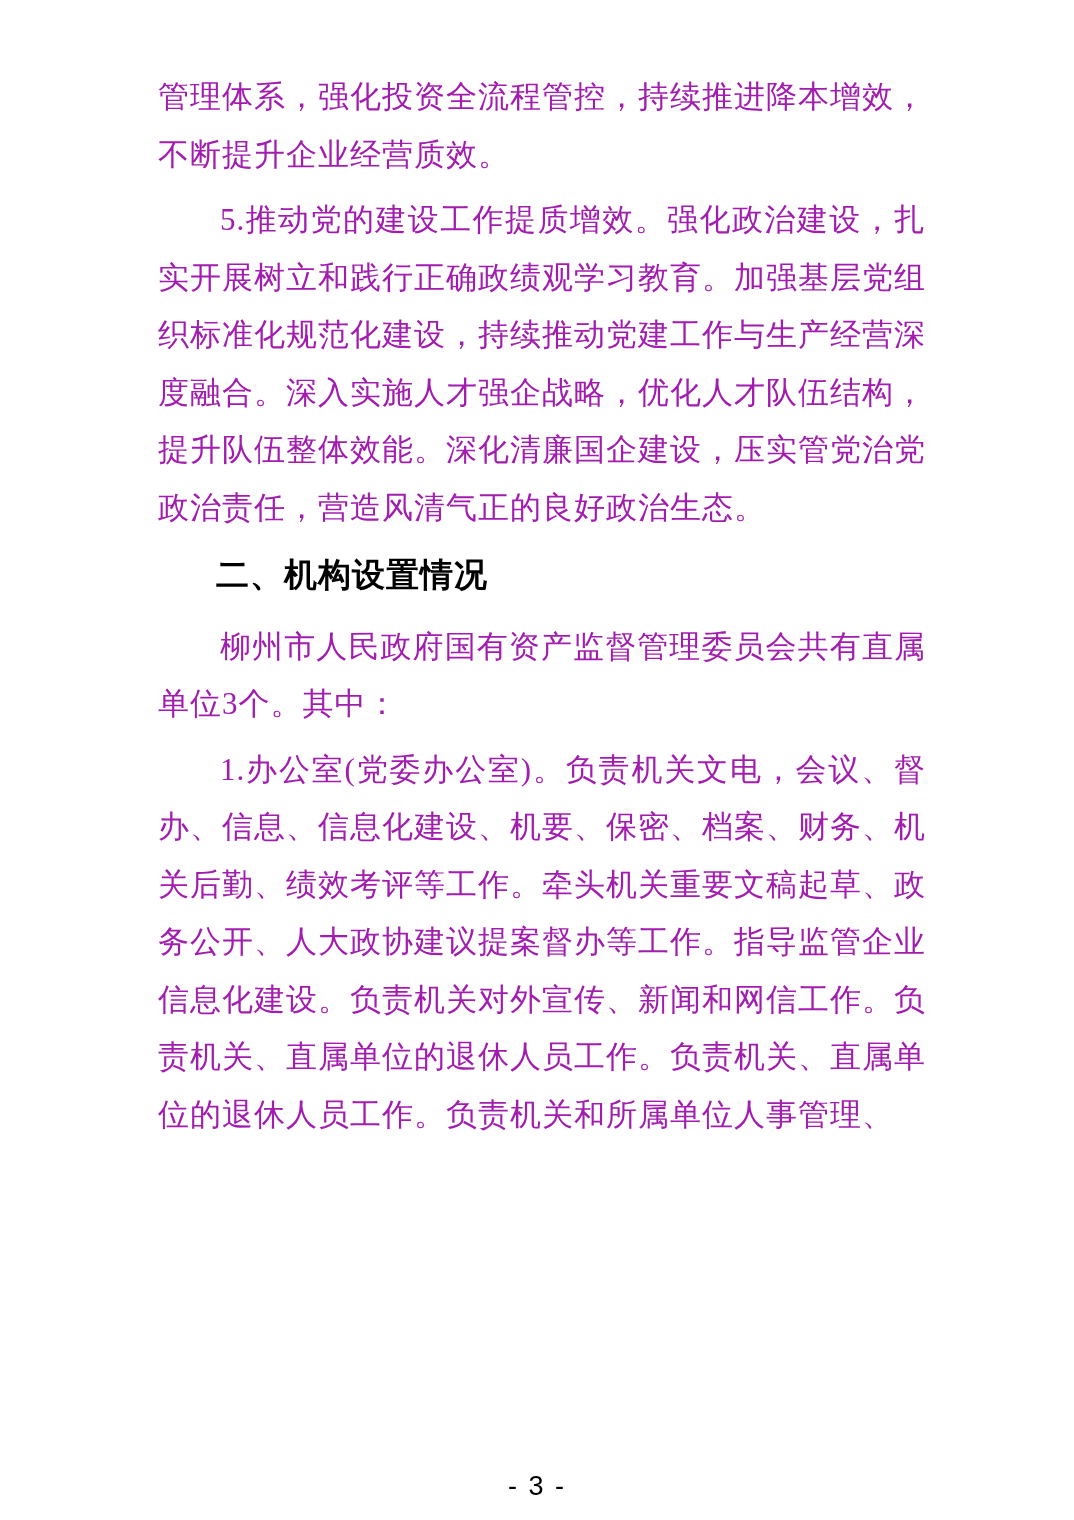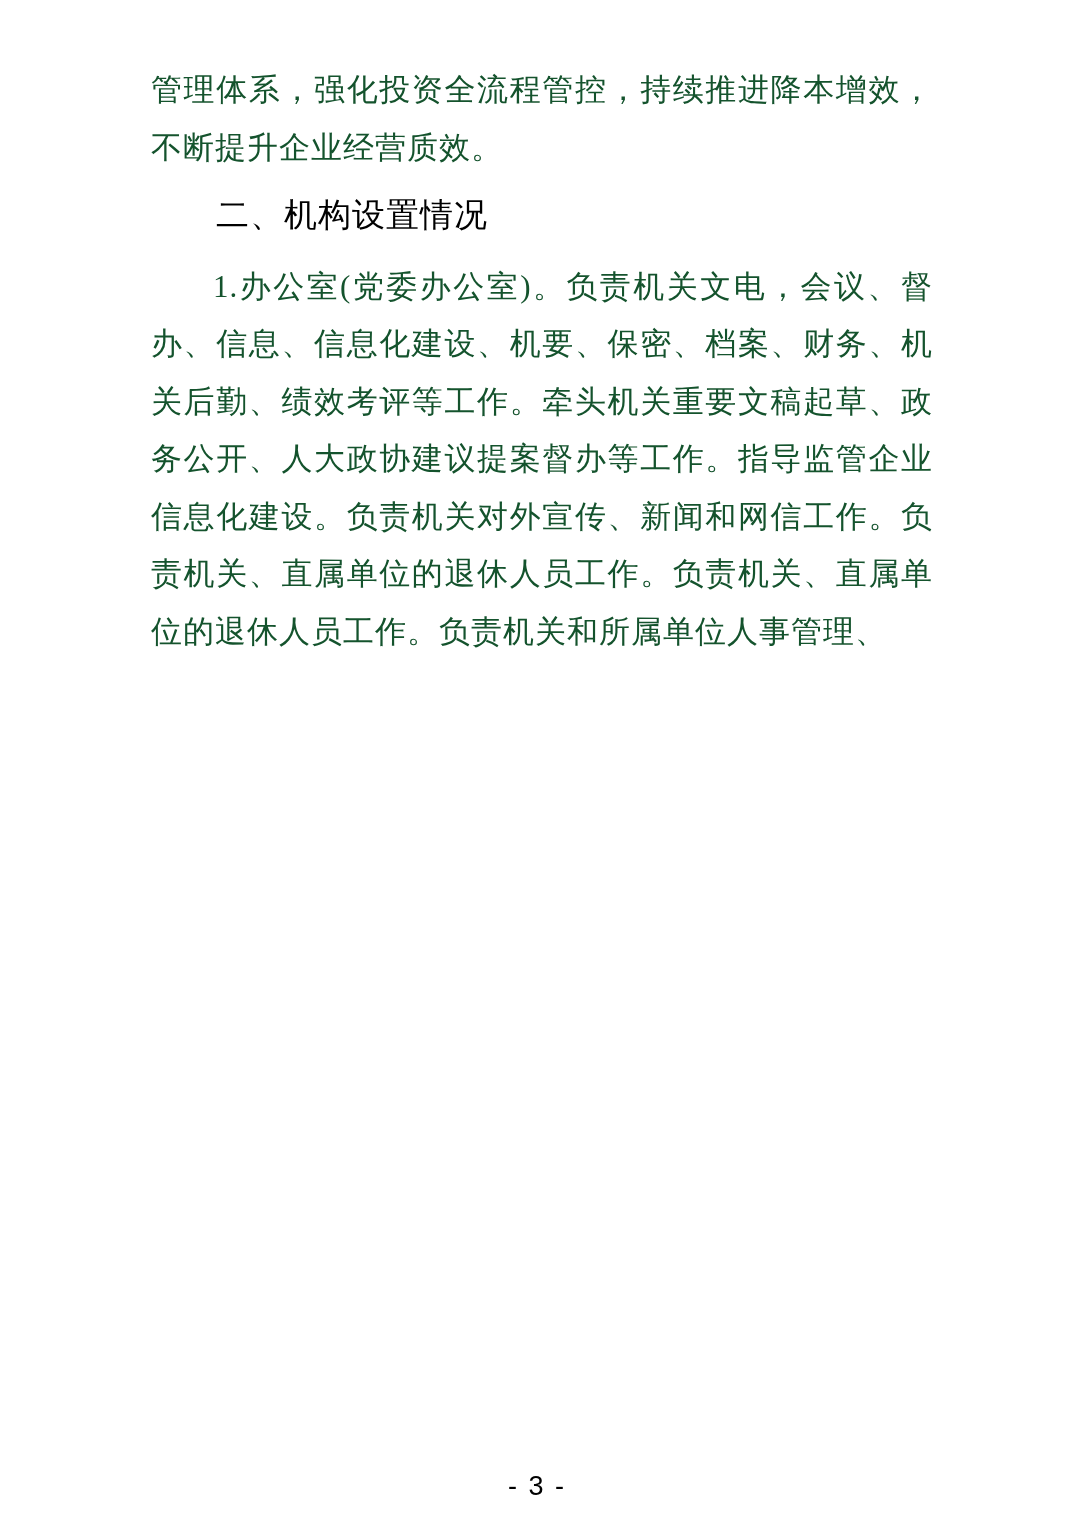--- a/index.html
+++ b/index.html
@@ -17,36 +17,36 @@
     overflow: hidden;
     box-sizing: border-box;
   }
   .content {
     position: absolute;
     left: 150px;
     top: 60px;
     width: 784px;
   }
   .para {
-    margin: 1px;
+    margin: 8px;
     font-size: 31px;
     line-height: 57.5px;
     letter-spacing: 1px;
     text-align: justify;
     text-justify: inter-ideograph;
     text-indent: 2em;
-    color: #14532d;
+    color: #a21caf;
   }
   .para.no-indent {
     text-indent: 0;
   }
   .heading {
     margin: 10px 0 14px 0;
     font-family: "Liberation Sans", sans-serif;
-    font-weight: normal;
+    font-weight: bold;
     font-size: 33px;
     line-height: 57.5px;
     letter-spacing: 1px;
     text-indent: 2em;
     color: #000000;
   }
   .page-number {
     position: absolute;
     left: 0;
     right: 0;
@@ -57,17 +57,19 @@
     letter-spacing: 2px;
     color: #000000;
   }
 </style>
 </head>
 <body>
 
 <div class="page">
   <div class="content">
     <p class="para no-indent">管理体系，强化投资全流程管控，持续推进降本增效，不断提升企业经营质效。</p>
+    <p class="para">5.推动党的建设工作提质增效。强化政治建设，扎实开展树立和践行正确政绩观学习教育。加强基层党组织标准化规范化建设，持续推动党建工作与生产经营深度融合。深入实施人才强企战略，优化人才队伍结构，提升队伍整体效能。深化清廉国企建设，压实管党治党政治责任，营造风清气正的良好政治生态。</p>
     <div class="heading">二、机构设置情况</div>
+    <p class="para">柳州市人民政府国有资产监督管理委员会共有直属单位3个。其中：</p>
     <p class="para">1.办公室(党委办公室)。负责机关文电，会议、督办、信息、信息化建设、机要、保密、档案、财务、机关后勤、绩效考评等工作。牵头机关重要文稿起草、政务公开、人大政协建议提案督办等工作。指导监管企业信息化建设。负责机关对外宣传、新闻和网信工作。负责机关、直属单位的退休人员工作。负责机关、直属单位的退休人员工作。负责机关和所属单位人事管理、</p>
   </div>
   <div class="page-number">- 3 -</div>
 </div>
 
 </body></html>

